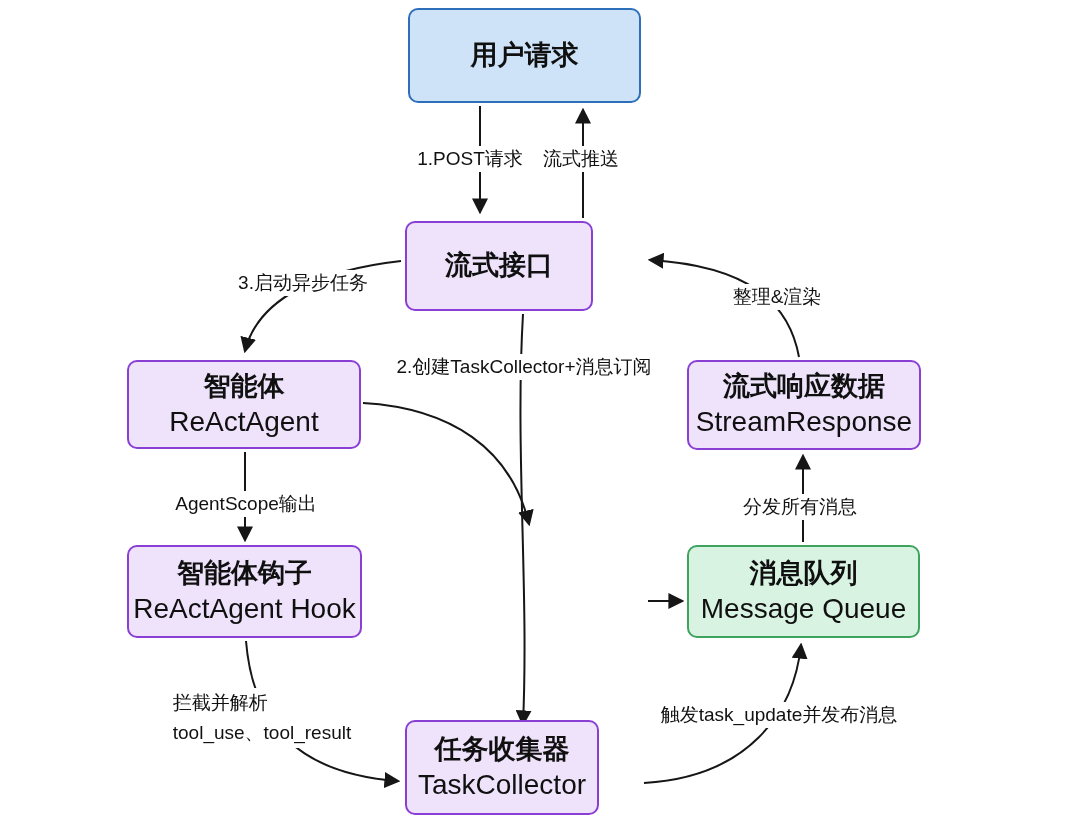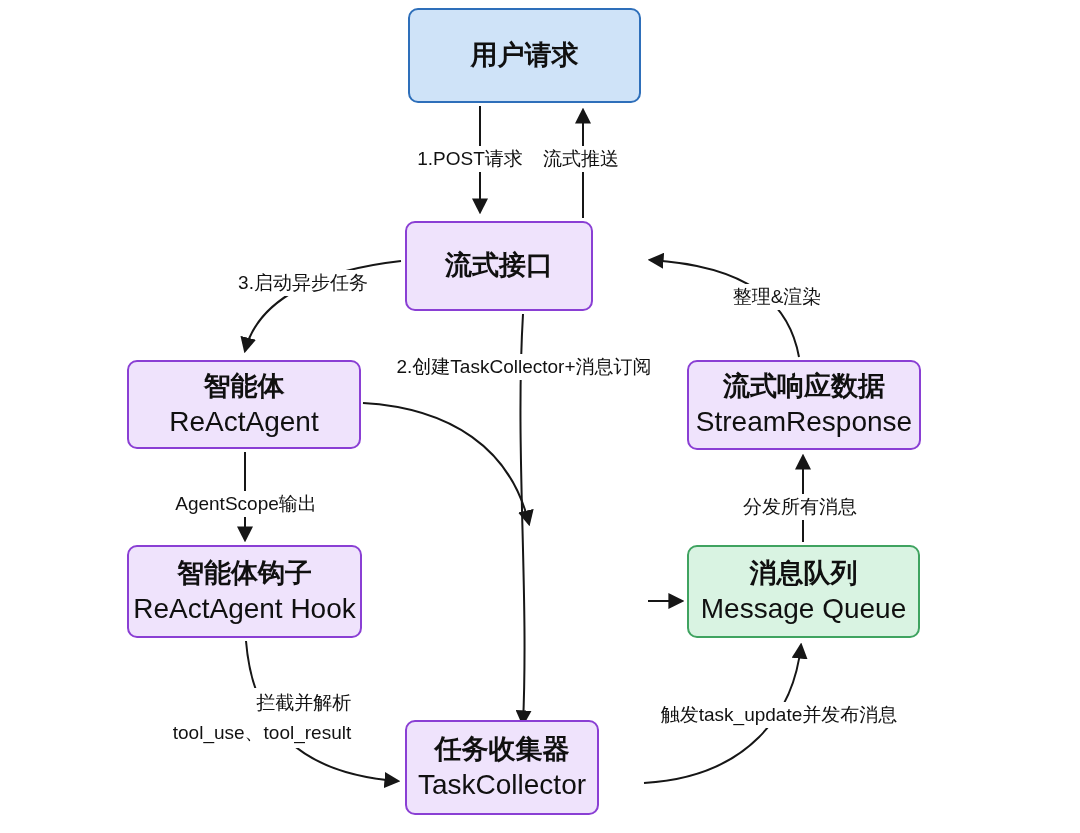--- a/index.html
+++ b/index.html
@@ -17,21 +17,21 @@
   .purple{background:var(--purple-fill,#efe3fc);border-color:var(--purple-border,#8a3fd4)}
   .green {background:var(--green-fill,#d9f3e2); border-color:var(--green-border,#3fa360)}
   .n-user     {left:408px;top:8px;  width:233px;height:95px}
   .n-api      {left:405px;top:221px;width:188px;height:90px}
   .n-agent    {left:127px;top:360px;width:234px;height:89px}
   .n-resp     {left:687px;top:360px;width:234px;height:90px}
   .n-hook     {left:127px;top:545px;width:235px;height:93px}
   .n-queue    {left:687px;top:545px;width:233px;height:93px}
   .n-collector{left:405px;top:720px;width:194px;height:95px}
   .lbl{position:absolute;transform:translateX(-50%);font-size:19px;color:#111;
-       background:#fff;padding:0 3px;white-space:nowrap;text-align:right}
+       background:#fff;padding:0 3px;white-space:nowrap;text-align:left}
   .lbl.two div{line-height:30px}
   .l-post{left:470px;top:146px}
   .l-push{left:581px;top:146px}
   .l-async{left:303px;top:270px}
   .l-render{left:777px;top:284px}
   .l-create{left:524px;top:354px}
   .l-agentscope{left:246px;top:491px}
   .l-distribute{left:800px;top:494px}
   .l-trigger{left:779px;top:702px}
   .l-intercept{left:262px;top:688px}

